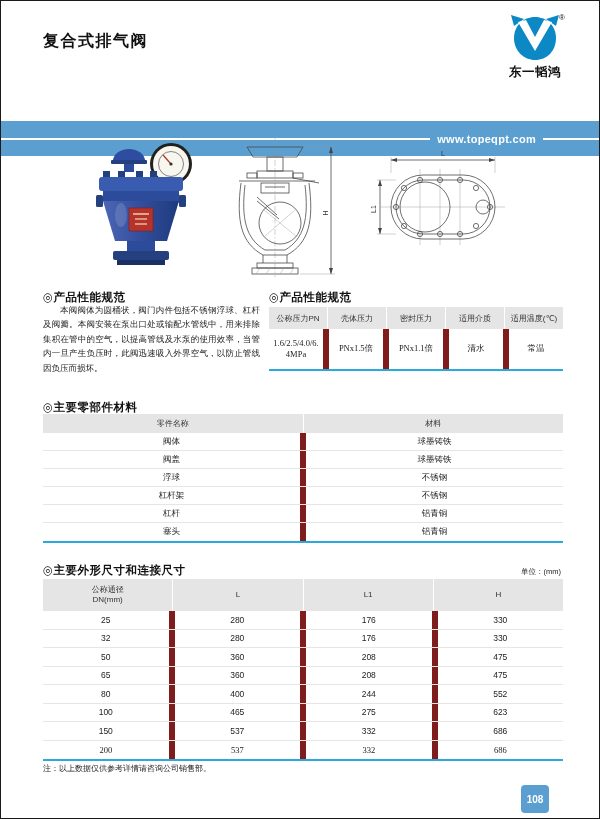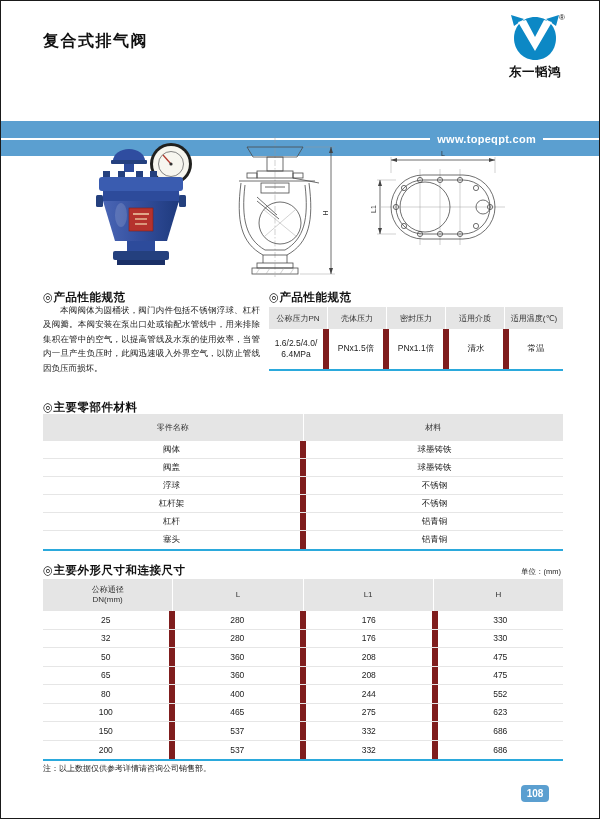--- a/index.html
+++ b/index.html
@@ -28,42 +28,42 @@
     position:absolute; left:42px; top:302px; width:217px;
     font-size:8.5px; line-height:14.4px; text-align:justify; text-indent:2em; color:#1c1c1c;
   }
   
   .tbl { position:absolute; border-bottom:2px solid #2BA9DC; box-sizing:border-box; }
   .hrow { display:flex; background:#e5e5e5; }
   .hcell { flex:1; display:flex; align-items:center; justify-content:center; text-align:center;
            font-size:8px; color:#333; border-left:1px solid #fff; box-sizing:border-box; padding:0 2px; }
   .hcell:first-child { border-left:none; }
   .row { display:flex; border-bottom:1px solid #e6e6e6; box-sizing:border-box; }
-  .row:last-child { border-bottom:none; }
+  .row:last-child { border-bottom:none;font-family:Liberation Serif, serif; }
   .cell { flex:1; display:flex; align-items:center; justify-content:center; text-align:center;
           font-size:8.5px; color:#222; border-left:6px solid #7f1d1d; box-sizing:border-box; padding:0 3px; }
   .cell:first-child { border-left:none; }
   
   .perf { left:268px; top:306px; width:294px; }
   .perf .hrow { height:22px; }
   .perf .row { height:40px; border-bottom:none; }
   .perf .cell.wrap { word-break:break-all; line-height:11px; }
   
   .mat { left:42px; top:413px; width:520px; }
-  .mat .hrow { height:27px; }
+  .mat .hrow { height:19px; }
   .mat .row { height:18px; }
   
   .dims { left:42px; top:578px; width:520px; }
   .dims .hrow { height:32px; }
   .dims .hcell { flex-direction:column; line-height:10px; }
   .dims .row { height:18.5px; }
   .unit { position:absolute; right:38px; top:566px; font-size:7.5px; color:#222; }
   .note { position:absolute; left:42px; top:762px; font-size:8px; color:#1c1c1c; }
   .page-num {
-    position:absolute; left:520px; top:784px; width:28px; height:17px; border-radius:4px;
+    position:absolute; left:520px; top:784px; width:28px; height:28px; border-radius:4px;
     background:#5B9FD0; color:#fff; font-size:10px; font-weight:bold;
     display:flex; align-items:center; justify-content:center;
   }
   .dwg-line { stroke:#4a4a4a; stroke-width:0.8; fill:none; }
   .dwg-thin { stroke:#9a9a9a; stroke-width:0.45; fill:none; }
   .dim-text { font-size:7px; fill:#333; font-family:"Liberation Sans",sans-serif; }
 </style>
 </head>
 <body>
 

